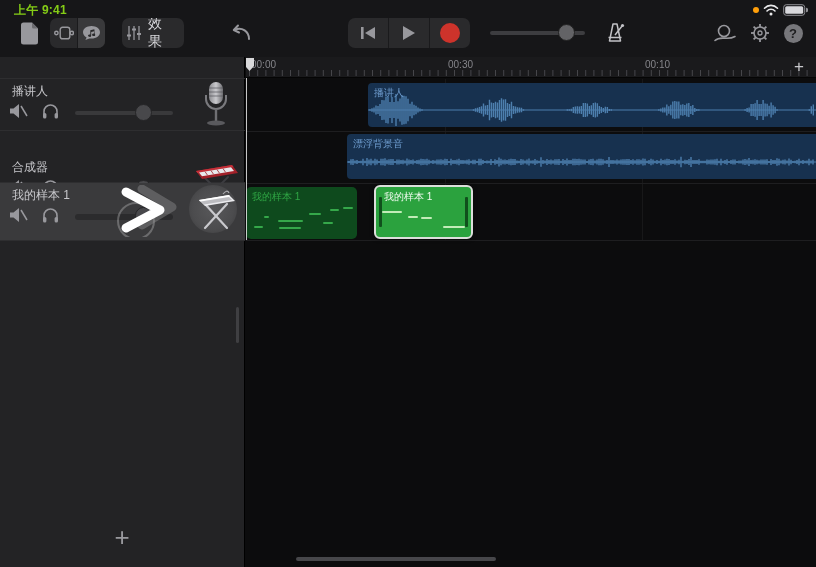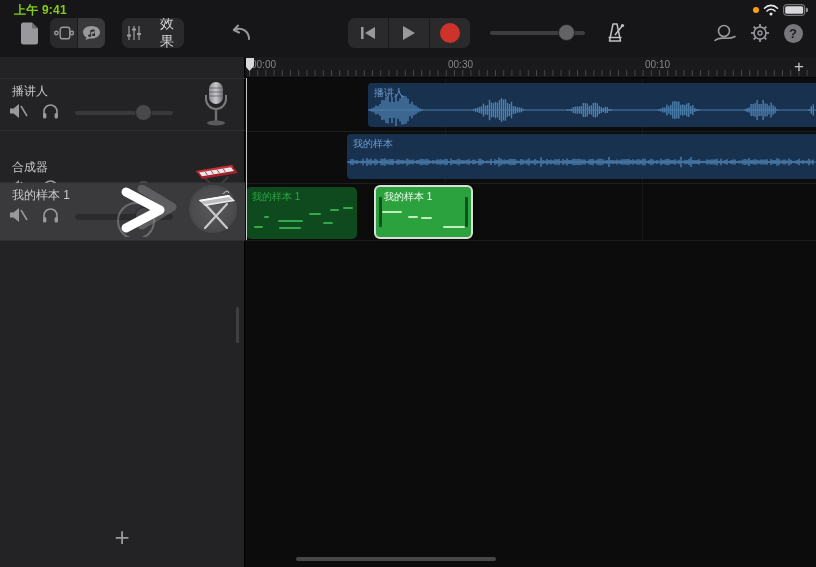--- a/index.html
+++ b/index.html
@@ -109,21 +109,21 @@
     </div>
     <div class="seg-div"></div>
     <div class="seg sel">
       <svg width="19" height="16" viewBox="0 0 19 16">
           <path d="M9.5 1 C4.5 1 1 3.8 1 7.3 c0 2.2 1.4 4 3.6 5.1 L3.4 15 l4 -1.6 c.7 .1 1.4 .2 2.1 .2 c5 0 8.5 -2.8 8.5 -6.3 S14.5 1 9.5 1 Z" fill="#98989d"></path>
           <path d="M12.3 4.2 l-4 1 v4.4 a1.6 1.2 0 1 0 .9 1.1 V7l3.1 -.8 v2.6 a1.6 1.2 0 1 0 .9 1.1 Z" fill="#2a2a2c"></path>
         </svg>
     </div>
   </div>
 
-  <div class="tb-group" style="left:122px;width:62px;text-align:right;">
+  <div class="tb-group" style="left:122px;width:62px;">
     <div class="seg" style="width:26px;">
       <svg width="16" height="16" viewBox="0 0 16 16">
           <g stroke="#98989d" stroke-width="1.3">
             <line x1="3" y1="1" x2="3" y2="15"></line>
             <line x1="8" y1="1" x2="8" y2="15"></line>
             <line x1="13" y1="1" x2="13" y2="15"></line>
             <line x1="1" y1="10.5" x2="5" y2="10.5" stroke-width="2"></line>
             <line x1="6" y1="4.5" x2="10" y2="4.5" stroke-width="2"></line>
             <line x1="11" y1="9" x2="15" y2="9" stroke-width="2"></line>
           </g>
@@ -368,21 +368,21 @@
 
         <div class="region audio-region" style="left:122px;top:4px;width:448px;height:44px;">
           <span class="rlabel">播讲人</span>
           <svg id="wave-0" width="448" height="44" viewBox="0 0 448 44">
               <line x1="0" y1="27" x2="448" y2="27" stroke="var(--region-audio-wave)" stroke-width="1"></line>
               <path stroke="var(--region-audio-wave)" stroke-width="1.4" fill="none" d="M2 26.2L2 27.8M4 25.2L4 28.8M6 24.6L6 29.4M8 22.4L8 31.6M10 22.9L10 31.1M12 21.1L12 32.9M14 16.9L14 37.1M16 17.3L16 36.7M18 14.1L18 39.9M20 13.6L20 40.4M22 18.9L22 35.1M24 14.0L24 40.0M26 19.0L26 35.0M28 11.1L28 42.9M30 18.2L30 35.8M32 15.5L32 38.5M34 12.3L34 41.7M36 12.8L36 41.2M38 13.3L38 40.7M40 15.8L40 38.2M42 20.7L42 33.3M44 18.7L44 35.3M46 21.7L46 32.3M48 22.7L48 31.3M50 24.5L50 29.5M52 25.6L52 28.4M54 26.2L54 27.8M105.49908470292576 26.2L105.49908470292576 27.8M107.49908470292576 25.3L107.49908470292576 28.7M109.49908470292576 24.7L109.49908470292576 29.3M111.49908470292576 24.1L111.49908470292576 29.9M113.49908470292576 23.3L113.49908470292576 30.7M115.49908470292576 20.6L115.49908470292576 33.4M117.49908470292576 22.6L117.49908470292576 31.4M119.49908470292576 22.1L119.49908470292576 31.9M121.49908470292576 16.8L121.49908470292576 37.2M123.49908470292576 19.6L123.49908470292576 34.4M125.49908470292576 19.9L125.49908470292576 34.1M127.49908470292576 18.8L127.49908470292576 35.2M129.49908470292576 19.4L129.49908470292576 34.6M131.49908470292576 17.0L131.49908470292576 37.0M133.49908470292576 15.3L133.49908470292576 38.7M135.49908470292576 16.5L135.49908470292576 37.5M137.49908470292576 16.2L137.49908470292576 37.8M139.49908470292576 20.0L139.49908470292576 34.0M141.49908470292576 21.0L141.49908470292576 33.0M143.49908470292576 18.7L143.49908470292576 35.3M145.49908470292576 23.1L145.49908470292576 30.9M147.49908470292576 23.5L147.49908470292576 30.5M149.49908470292576 24.3L149.49908470292576 29.7M151.49908470292576 24.4L151.49908470292576 29.6M153.49908470292576 24.8L153.49908470292576 29.2M155.49908470292576 26.2L155.49908470292576 27.8M199.35563110886142 26.2L199.35563110886142 27.8M201.35563110886142 26.2L201.35563110886142 27.8M203.35563110886142 25.7L203.35563110886142 28.3M205.35563110886142 24.1L205.35563110886142 29.9M207.35563110886142 23.6L207.35563110886142 30.4M209.35563110886142 23.3L209.35563110886142 30.7M211.35563110886142 23.4L211.35563110886142 30.6M213.35563110886142 22.9L213.35563110886142 31.1M215.35563110886142 20.1L215.35563110886142 33.9M217.35563110886142 20.1L217.35563110886142 33.9M219.35563110886142 20.4L219.35563110886142 33.6M221.35563110886142 23.0L221.35563110886142 31.0M223.35563110886142 22.2L223.35563110886142 31.8M225.35563110886142 19.9L225.35563110886142 34.1M227.35563110886142 19.6L227.35563110886142 34.4M229.35563110886142 20.2L229.35563110886142 33.8M231.35563110886142 23.0L231.35563110886142 31.0M233.35563110886142 24.1L233.35563110886142 29.9M235.35563110886142 24.9L235.35563110886142 29.1M237.35563110886142 23.7L237.35563110886142 30.3M239.35563110886142 24.1L239.35563110886142 29.9M241.35563110886142 26.1L241.35563110886142 27.9M243.35563110886142 26.2L243.35563110886142 27.8M290.82258074893616 26.2L290.82258074893616 27.8M292.82258074893616 25.4L292.82258074893616 28.6M294.82258074893616 24.5L294.82258074893616 29.5M296.82258074893616 24.5L296.82258074893616 29.5M298.82258074893616 21.4L298.82258074893616 32.6M300.82258074893616 23.2L300.82258074893616 30.8M302.82258074893616 21.8L302.82258074893616 32.2M304.82258074893616 18.5L304.82258074893616 35.5M306.82258074893616 18.0L306.82258074893616 36.0M308.82258074893616 18.6L308.82258074893616 35.4M310.82258074893616 18.6L310.82258074893616 35.4M312.82258074893616 21.7L312.82258074893616 32.3M314.82258074893616 21.2L314.82258074893616 32.8M316.82258074893616 22.0L316.82258074893616 32.0M318.82258074893616 20.6L318.82258074893616 33.4M320.82258074893616 20.1L320.82258074893616 33.9M322.82258074893616 22.9L322.82258074893616 31.1M324.82258074893616 22.0L324.82258074893616 32.0M326.82258074893616 24.9L326.82258074893616 29.1M328.82258074893616 25.9L328.82258074893616 28.1M330.82258074893616 26.2L330.82258074893616 27.8M377.1088780267164 26.2L377.1088780267164 27.8M379.1088780267164 25.1L379.1088780267164 28.9M381.1088780267164 24.4L381.1088780267164 29.6M383.1088780267164 21.1L383.1088780267164 32.9M385.1088780267164 21.1L385.1088780267164 32.9M387.1088780267164 20.2L387.1088780267164 33.8M389.1088780267164 16.9L389.1088780267164 37.1M391.1088780267164 21.1L391.1088780267164 32.9M393.1088780267164 21.0L393.1088780267164 33.0M395.1088780267164 17.1L395.1088780267164 36.9M397.1088780267164 20.6L397.1088780267164 33.4M399.1088780267164 20.7L399.1088780267164 33.3M401.1088780267164 22.7L401.1088780267164 31.3M403.1088780267164 19.6L403.1088780267164 34.4M405.1088780267164 22.2L405.1088780267164 31.8M407.1088780267164 23.8L407.1088780267164 30.2M409.1088780267164 26.2L409.1088780267164 27.8M441.2982778744772 26.2L441.2982778744772 27.8M443.2982778744772 23.3L443.2982778744772 30.7M445.2982778744772 21.5L445.2982778744772 32.5"></path>
             </svg>
         </div>
 
         <div class="region audio-region" style="left:101px;top:55px;width:469px;height:45px;">
-          <span class="rlabel">我的样本</span>
+          <span class="rlabel">漂浮背景音</span>
           <svg id="wave-1" width="469" height="45" viewBox="0 0 469 45">
               <line x1="0" y1="28" x2="469" y2="28" stroke="var(--region-audio-wave)" stroke-width="1"></line>
               <path stroke="var(--region-audio-wave)" stroke-width="1.4" fill="none" d="M2 26.9L2 29.1M4 25.3L4 30.7M6 24.9L6 31.1M8 26.6L8 29.4M10 25.9L10 30.1M12 27.0L12 29.0M14 26.8L14 29.2M16 24.8L16 31.2M18 26.8L18 29.2M20 24.1L20 31.9M22 25.4L22 30.6M24 24.8L24 31.2M26 26.5L26 29.5M28 24.7L28 31.3M30 25.5L30 30.5M32 26.9L32 29.1M34 24.8L34 31.2M36 24.8L36 31.2M38 24.3L38 31.7M40 25.8L40 30.2M42 25.2L42 30.8M44 25.0L44 31.0M46 25.0L46 31.0M48 26.9L48 29.1M50 25.6L50 30.4M52 25.4L52 30.6M54 26.1L54 29.9M56 25.8L56 30.2M58 26.5L58 29.5M60 24.6L60 31.4M62 25.6L62 30.4M64 26.0L64 30.0M66 25.4L66 30.6M68 26.8L68 29.2M70 26.1L70 29.9M72 25.7L72 30.3M74 24.8L74 31.2M76 25.0L76 31.0M78 25.2L78 30.8M80 24.8L80 31.2M82 25.8L82 30.2M84 26.7L84 29.3M86 26.1L86 29.9M88 26.4L88 29.6M90 25.6L90 30.4M92 25.6L92 30.4M94 25.2L94 30.8M96 25.7L96 30.3M98 24.7L98 31.3M100 25.1L100 30.9M102 27.0L102 29.0M104 24.7L104 31.3M106 25.9L106 30.1M108 26.1L108 29.9M110 25.4L110 30.6M112 24.8L112 31.2M114 26.0L114 30.0M116 25.9L116 30.1M118 26.2L118 29.8M120 25.8L120 30.2M122 25.3L122 30.7M124 26.7L124 29.3M126 25.7L126 30.3M128 25.7L128 30.3M130 26.9L130 29.1M132 24.7L132 31.3M134 24.7L134 31.3M136 25.9L136 30.1M138 26.9L138 29.1M140 26.6L140 29.4M142 26.8L142 29.2M144 24.9L144 31.1M146 26.9L146 29.1M148 25.2L148 30.8M150 25.9L150 30.1M152 23.4L152 32.6M154 24.7L154 31.3M156 25.7L156 30.3M158 25.4L158 30.6M160 26.0L160 30.0M162 25.3L162 30.7M164 24.7L164 31.3M166 24.9L166 31.1M168 25.1L168 30.9M170 26.4L170 29.6M172 26.8L172 29.2M174 24.9L174 31.1M176 25.4L176 30.6M178 26.4L178 29.6M180 25.6L180 30.4M182 24.6L182 31.4M184 26.5L184 29.5M186 26.2L186 29.8M188 24.9L188 31.1M190 26.2L190 29.8M192 26.7L192 29.3M194 23.3L194 32.7M196 26.1L196 29.9M198 26.5L198 29.5M200 25.0L200 31.0M202 25.9L202 30.1M204 25.4L204 30.6M206 26.2L206 29.8M208 25.2L208 30.8M210 25.2L210 30.8M212 25.1L212 30.9M214 26.7L214 29.3M216 25.1L216 30.9M218 26.1L218 29.9M220 24.6L220 31.4M222 26.0L222 30.0M224 26.1L224 29.9M226 24.7L226 31.3M228 24.8L228 31.2M230 24.9L230 31.1M232 24.8L232 31.2M234 25.2L234 30.8M236 25.6L236 30.4M238 25.4L238 30.6M240 26.9L240 29.1M242 25.5L242 30.5M244 24.9L244 31.1M246 24.8L246 31.2M248 26.6L248 29.4M250 25.6L250 30.4M252 24.7L252 31.3M254 24.8L254 31.2M256 25.2L256 30.8M258 26.6L258 29.4M260 25.9L260 30.1M262 23.1L262 32.9M264 26.0L264 30.0M266 26.1L266 29.9M268 26.3L268 29.7M270 25.6L270 30.4M272 26.2L272 29.8M274 25.6L274 30.4M276 25.2L276 30.8M278 25.2L278 30.8M280 25.0L280 31.0M282 24.9L282 31.1M284 26.0L284 30.0M286 25.2L286 30.8M288 26.2L288 29.8M290 25.3L290 30.7M292 25.3L292 30.7M294 25.8L294 30.2M296 24.5L296 31.5M298 24.7L298 31.3M300 26.8L300 29.2M302 26.1L302 29.9M304 24.8L304 31.2M306 25.6L306 30.4M308 26.8L308 29.2M310 26.0L310 30.0M312 26.8L312 29.2M314 24.8L314 31.2M316 25.9L316 30.1M318 25.5L318 30.5M320 24.8L320 31.2M322 24.9L322 31.1M324 25.9L324 30.1M326 26.0L326 30.0M328 25.2L328 30.8M330 26.5L330 29.5M332 25.8L332 30.2M334 22.8L334 33.2M336 26.8L336 29.2M338 25.8L338 30.2M340 25.9L340 30.1M342 25.1L342 30.9M344 23.0L344 33.0M346 26.0L346 30.0M348 26.1L348 29.9M350 26.0L350 30.0M352 25.2L352 30.8M354 26.7L354 29.3M356 26.7L356 29.3M358 26.7L358 29.3M360 25.6L360 30.4M362 25.7L362 30.3M364 25.5L364 30.5M366 25.5L366 30.5M368 25.3L368 30.7M370 24.8L370 31.2M372 26.8L372 29.2M374 24.8L374 31.2M376 26.8L376 29.2M378 25.9L378 30.1M380 25.2L380 30.8M382 27.0L382 29.0M384 26.1L384 29.9M386 25.5L386 30.5M388 25.4L388 30.6M390 26.9L390 29.1M392 26.5L392 29.5M394 26.4L394 29.6M396 25.4L396 30.6M398 25.0L398 31.0M400 25.6L400 30.4M402 24.0L402 32.0M404 26.1L404 29.9M406 25.7L406 30.3M408 25.3L408 30.7M410 25.8L410 30.2M412 26.3L412 29.7M414 25.5L414 30.5M416 25.4L416 30.6M418 25.4L418 30.6M420 25.2L420 30.8M422 26.9L422 29.1M424 25.0L424 31.0M426 26.0L426 30.0M428 26.1L428 29.9M430 24.3L430 31.7M432 24.8L432 31.2M434 26.6L434 29.4M436 25.7L436 30.3M438 25.4L438 30.6M440 26.5L440 29.5M442 24.5L442 31.5M444 25.8L444 30.2M446 26.9L446 29.1M448 26.8L448 29.2M450 26.1L450 29.9M452 24.8L452 31.2M454 26.7L454 29.3M456 26.0L456 30.0M458 26.8L458 29.2M460 26.4L460 29.6M462 24.7L462 31.3M464 26.5L464 29.5M466 25.4L466 30.6"></path>
             </svg>
         </div>
 
         <div class="region midi-region" id="midi-0" style="left:0px;top:108px;width:111px;height:52px;">
           <span class="rlabel">我的样本 1</span>
         <span class="note" style="left: 16%; top: 56%; width: 5%;"></span>
             <span class="note" style="left: 7%; top: 75%; width: 8%;"></span>

